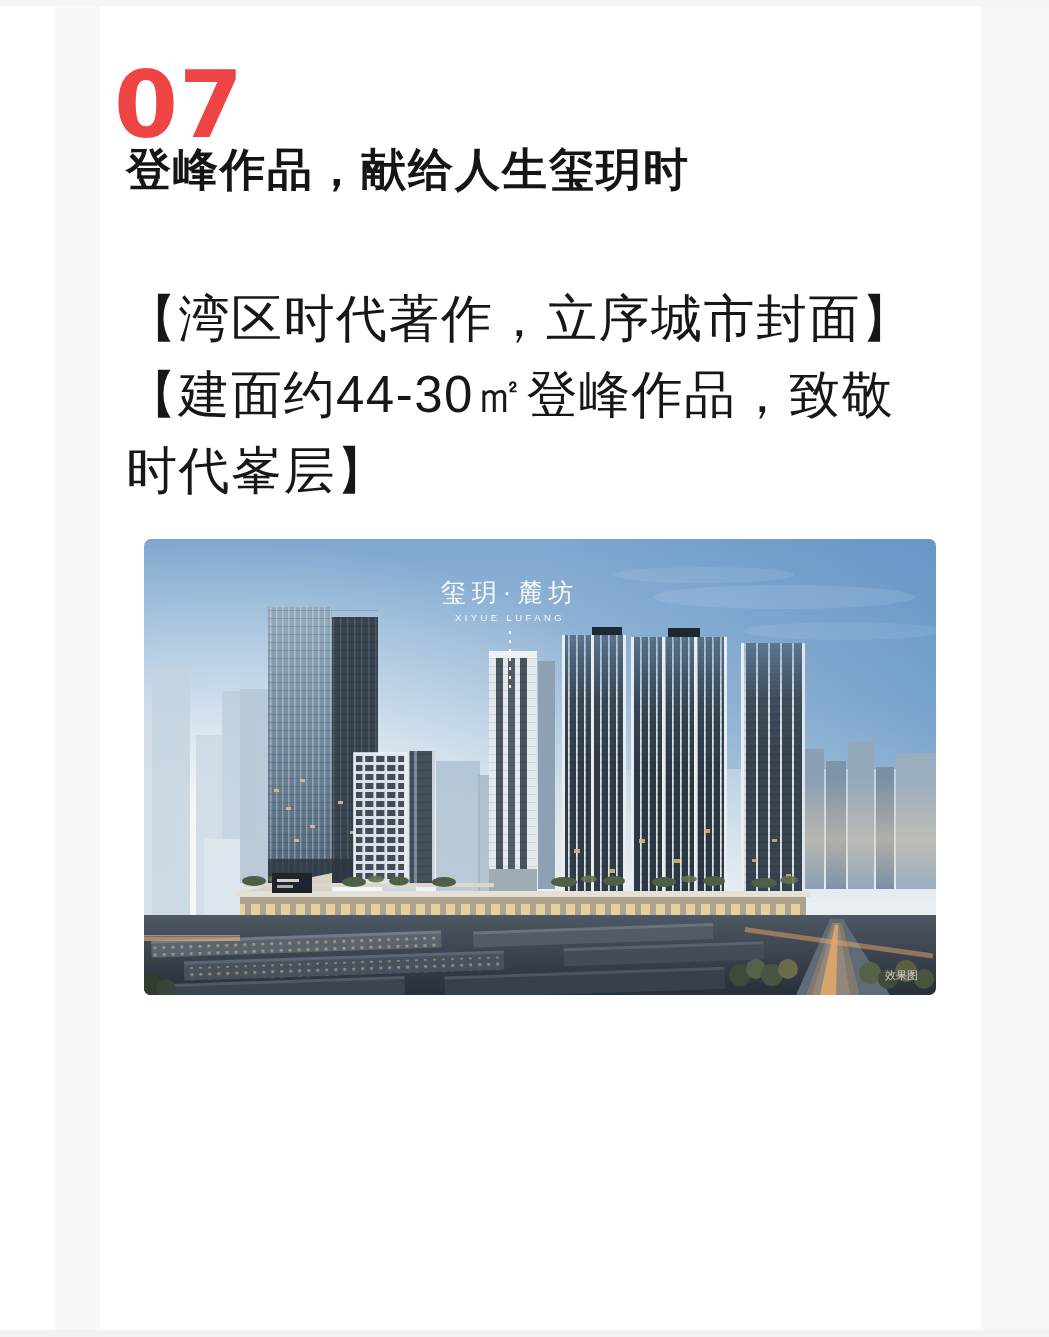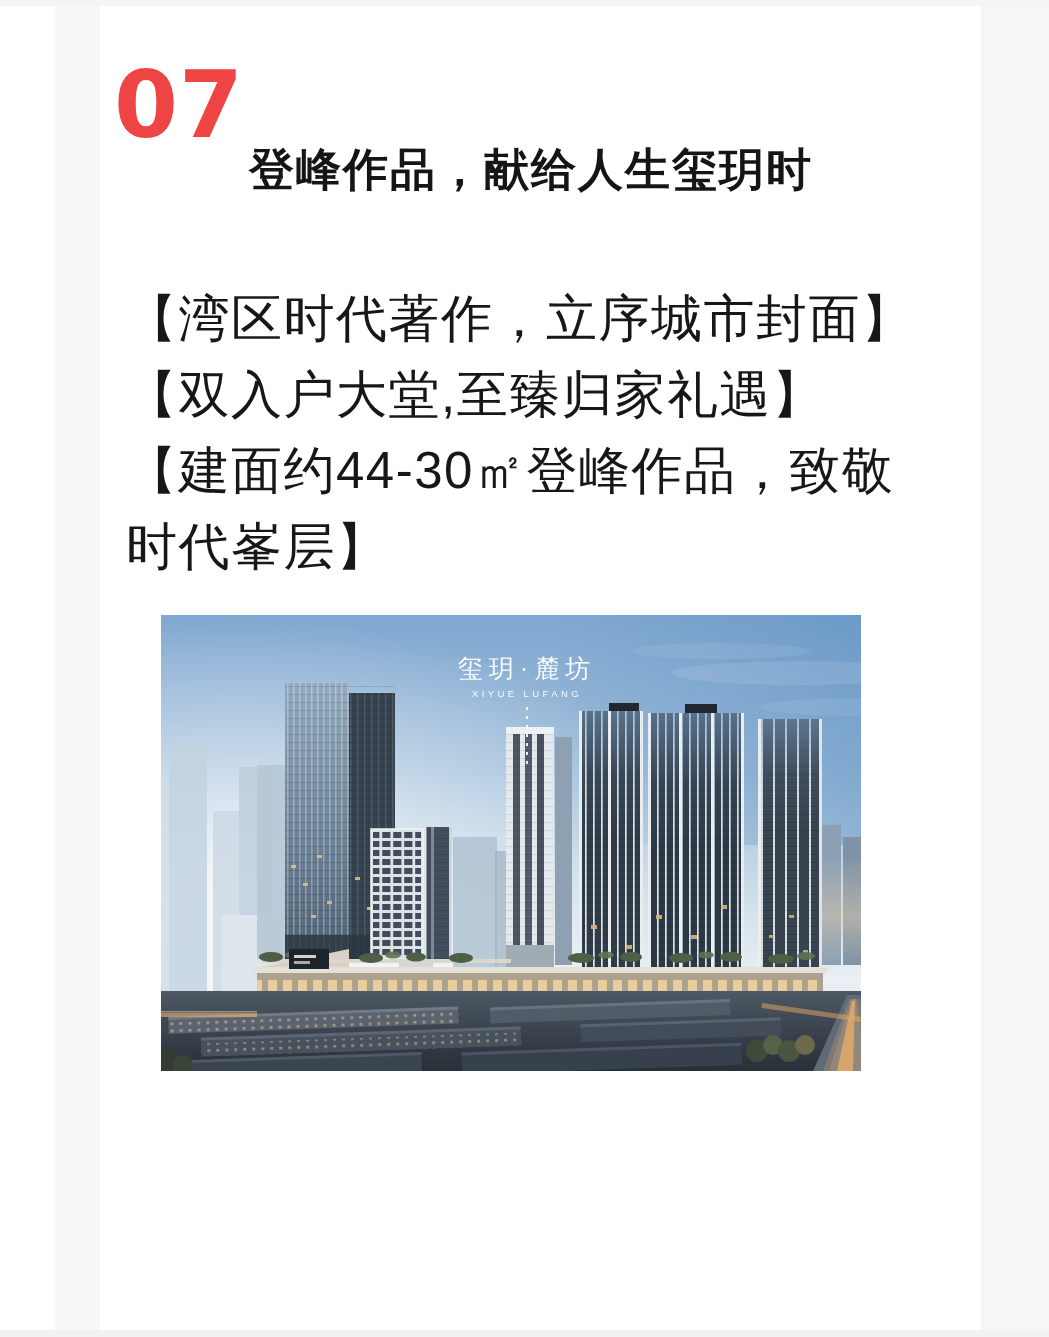--- a/index.html
+++ b/index.html
@@ -31,36 +31,36 @@
     color:#ef4444;
     margin:0 0 0 -12px;
   }
   .headline{
     font-size:45px;
     font-weight:700;
     letter-spacing:2px;
     color:#151515;
     margin:-6px 0 0 0;
     line-height:1.2;
-    text-align:center;
   }
   .features{margin:84px 0 0 0;}
   .features p{
     margin:0;
     font-size:51px;
     font-weight:500;
     letter-spacing:1.5px;
     line-height:76px;
     color:#171717;
   }
   .render{
-    margin:30px 0 0 35px;
-    width:700px;height:456px;
+    margin:30px 0 0 18px;
+    width:792px;height:456px;
     overflow:hidden;
     line-height:0;
+    border-radius:7px;
   }
   .render svg{display:block;}
   .logo-cn{font-size:25px;letter-spacing:6px;fill:#ffffff;opacity:0.96;}
   .logo-en{font-size:9.5px;letter-spacing:3.4px;fill:#ffffff;opacity:0.92;}
   .watermark-text{font-size:11px;fill:#ffffff;opacity:0.72;}
 </style>
 </head>
 <body>
 
 <div class="page">
@@ -68,21 +68,20 @@
   <div class="strip-right"></div>
   <div class="strip-bottom"></div>
   <div class="band-left"></div>
 
   <div class="content">
     <div class="section-number">07</div>
     <h1 class="headline">登峰作品，献给人生玺玥时</h1>
 
     <div class="features">
       <p>【湾区时代著作，立序城市封面】</p>
-      <p>【双入户大堂,至臻归家礼遇】</p>
       <p>【建面约44-30㎡登峰作品，致敬时代峯层】</p>
     </div>
 
     <figure class="render">
       <svg viewBox="0 0 792 456" width="792" height="456">
         <defs>
           <linearGradient id="sky" x1="0" y1="0" x2="0" y2="1">
             <stop offset="0" stop-color="#7fa7d0"></stop>
             <stop offset="0.35" stop-color="#9fbeda"></stop>
             <stop offset="0.62" stop-color="#cfdfe9"></stop>

